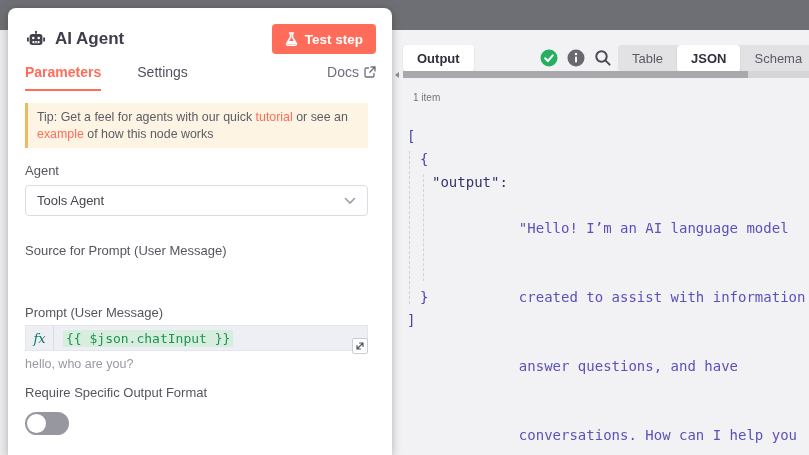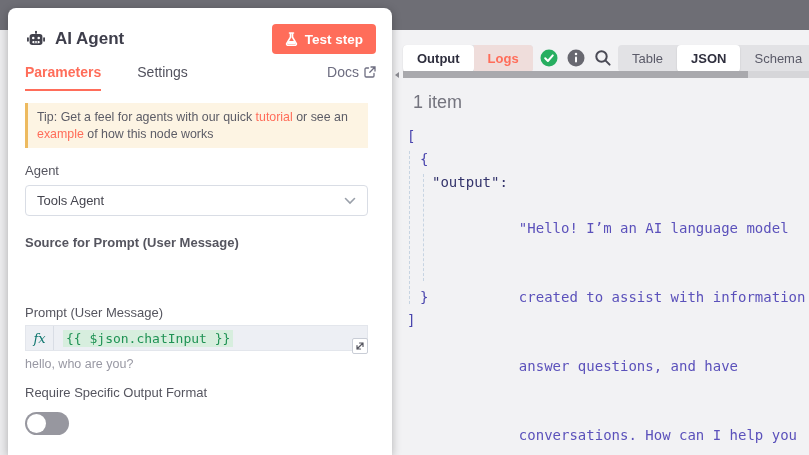--- a/index.html
+++ b/index.html
@@ -57,21 +57,21 @@
 
   .hdr-icons { position:absolute; left:148px; top:19px; display:flex; align-items:center; gap:9px; }
   .hdr-icons .ic { width:18px; height:18px; display:flex; cursor:pointer; }
 
   .hscroll { position:absolute; left:3px; top:41px; width:414px; height:8px; }
   .hs-arrow { position:absolute; left:0; top:1px; width:0; height:0; border-top:3px solid transparent;
               border-bottom:3px solid transparent; border-right:4px solid #8d8d94; }
   .hs-track { position:absolute; left:8px; top:0; right:0; height:7px; background:#d6d6d9; }
   .hs-thumb { position:absolute; left:0; top:0; width:345px; height:7px; background:#a9a9ad; }
 
-  .item-count { position:absolute; left:21px; top:62px; font-size:18px; color:#74747e; }
+  .item-count { position:absolute; left:21px; top:62px; font-size:10px; color:#74747e; }
 
   .json-view { position:absolute; left:15px; top:95px; width:400px; font-family:"DejaVu Sans Mono", monospace;
                font-size:14px; line-height:23px; }
   .jrow { position:absolute; white-space:pre; }
   .punct { color:#4a45ad; }
   .jkey { color:#33336b; }
   .jval { color:#5b51bb; }
   .key-row { display:flex; align-items:flex-start; }
   .vlines { margin-left:11px; }
   .vlines div { white-space:pre; }
@@ -79,21 +79,20 @@
 </style>
 </head>
 <body>
 
 <div class="stage">
   <div class="top-band"></div>
 
   <div class="right-panel">
     <div class="seg seg1">
       <div class="opt active">Output</div>
-      <div class="opt logs">Logs</div>
     </div>
 
     <div class="hdr-icons">
       <span class="ic">
         <svg viewBox="0 0 18 18">
             <circle cx="9" cy="9" r="8.5" fill="#27ae60"></circle>
             <polyline points="5.2,9.3 7.9,12 12.8,6.4" fill="none" stroke="#fff" stroke-width="2" stroke-linecap="round" stroke-linejoin="round"></polyline>
           </svg>
       </span>
       <span class="ic">
@@ -189,21 +188,21 @@
     </div>
 
     <div class="f-label" style="top:155px;">Agent</div>
     <div class="select" style="top:177px;">
       <span>Tools Agent</span>
       <svg class="chev" width="12" height="8" viewBox="0 0 12 8">
         <polyline points="1.5,1.5 6,6 10.5,1.5" fill="none" stroke="#9aa0aa" stroke-width="1.6" stroke-linecap="round"></polyline>
       </svg>
     </div>
 
-    <div class="f-label" style="top:227px;font-weight:bold;">Source for Prompt (User Message)</div>
+    <div class="f-label" style="top:235px;">Source for Prompt (User Message)</div>
 
     <div class="f-label" style="top:297px;">Prompt (User Message)</div>
     <div class="expr-field">
       <div class="fx-cell">fx</div>
       <div class="expr-val">
         <span>{{ $json.chatInput }}</span>
       </div>
     </div>
     <div class="expand-btn">
       <svg width="10" height="10" viewBox="0 0 10 10">

